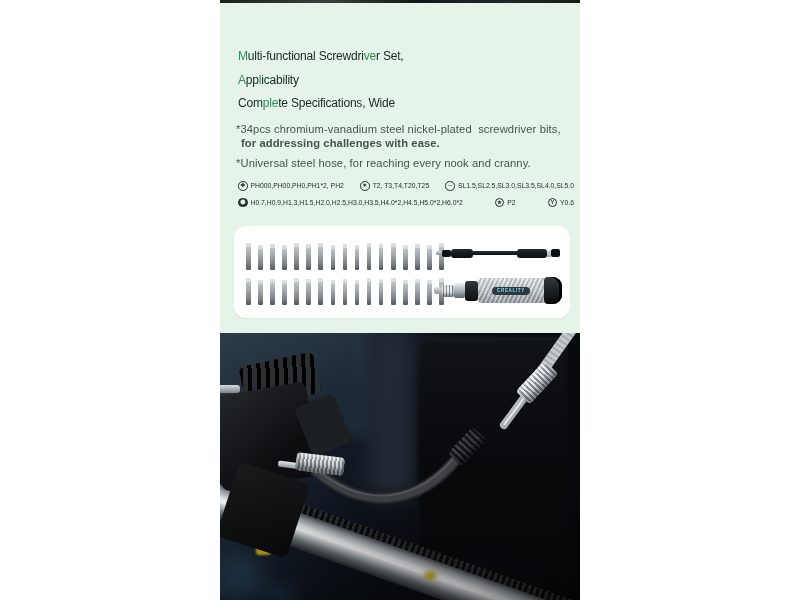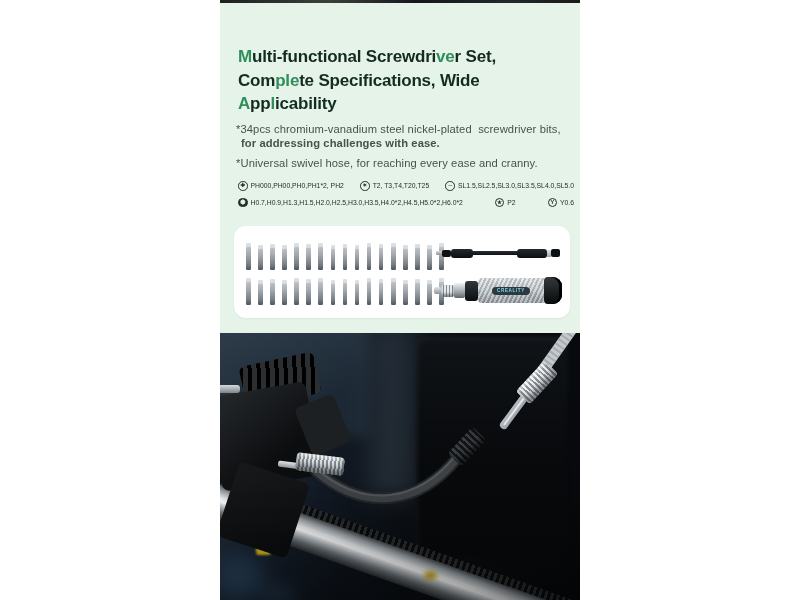--- a/index.html
+++ b/index.html
@@ -3,21 +3,21 @@
 <meta charset="utf-8">
 <style>
   * { margin:0; padding:0; box-sizing:border-box; }
   html,body { width:800px; height:600px; background:#ffffff; font-family:"Liberation Sans", sans-serif; overflow:hidden; }
   .column { position:relative; width:360px; height:600px; margin:0 auto; background:#ffffff; }
 
   
   .top-strip { position:absolute; left:0; top:0; width:360px; height:3px; background:linear-gradient(90deg,#1c211f,#3a403c 30%,#14181a 55%,#23282a 80%,#161a18); }
   .hero { position:absolute; left:0; top:3px; width:360px; height:330px; background:#e6f3e8; }
 
-  .title { position:absolute; left:18px; top:42px; font-size:17px; line-height:23.5px; font-weight:700; letter-spacing:-0.2px; color:#142b21; }
+  .title { position:absolute; left:18px; top:42px; font-size:12px; line-height:23.5px; font-weight:400; letter-spacing:-0.2px; color:#142b21; }
   .title .line { display:block; white-space:pre; }
   .title .hl { color:#2e8f5b; }
 
   .bullets { position:absolute; left:16px; top:120px; font-size:11.2px; line-height:13.8px; color:#45534b; letter-spacing:0.1px; }
   .bullet { margin-bottom:6px; white-space:pre; }
   .bullet .cont { display:block; padding-left:5px;font-weight:bold; }
 
   .specs { position:absolute; left:18px; top:178px; width:336px; display:flex; flex-direction:column; gap:7px; }
   .spec-row { display:flex; justify-content:space-between; align-items:center; }
   .spec-item { display:flex; align-items:center; gap:3px; font-size:6.8px; color:#20302a; letter-spacing:0; white-space:nowrap; }
@@ -85,27 +85,27 @@
 <body>
 
 <div class="column">
 
   <div class="top-strip"></div>
 
   <section class="hero">
 
     <h1 class="title">
       <span class="line"><span class="hl">M</span><span>ulti-functional Screwdri</span><span class="hl">ve</span><span>r Set,</span></span>
+      <span class="line"><span class="hl">A</span><span>pp</span><span class="hl">l</span><span>icability</span></span>
       <span class="line"><span>Com</span><span class="hl">ple</span><span>te Specifications, Wide</span></span>
-      <span class="line"><span class="hl">A</span><span>pp</span><span class="hl">l</span><span>icability</span></span>
     </h1>
 
     <div class="bullets">
       <p class="bullet"><span>*34pcs chromium-vanadium steel nickel-plated  screwdriver bits,</span><span class="cont">for addressing challenges with ease.</span></p>
-      <p class="bullet"><span>*Universal swivel hose, for reaching every ease and cranny.</span></p>
+      <p class="bullet"><span>*Universal steel hose, for reaching every nook and cranny.</span></p>
     </div>
 
     <div class="specs">
       <div class="spec-row">
         <div class="spec-item">
           <span class="spec-icon">✚</span>
           <span>PH000,PH00,PH0,PH1*2, PH2</span>
         </div>
         <div class="spec-item">
           <span class="spec-icon">✶</span>

